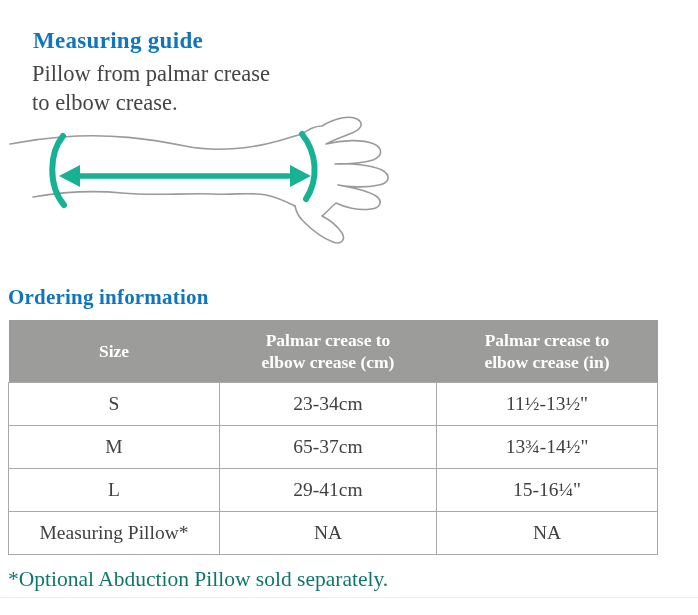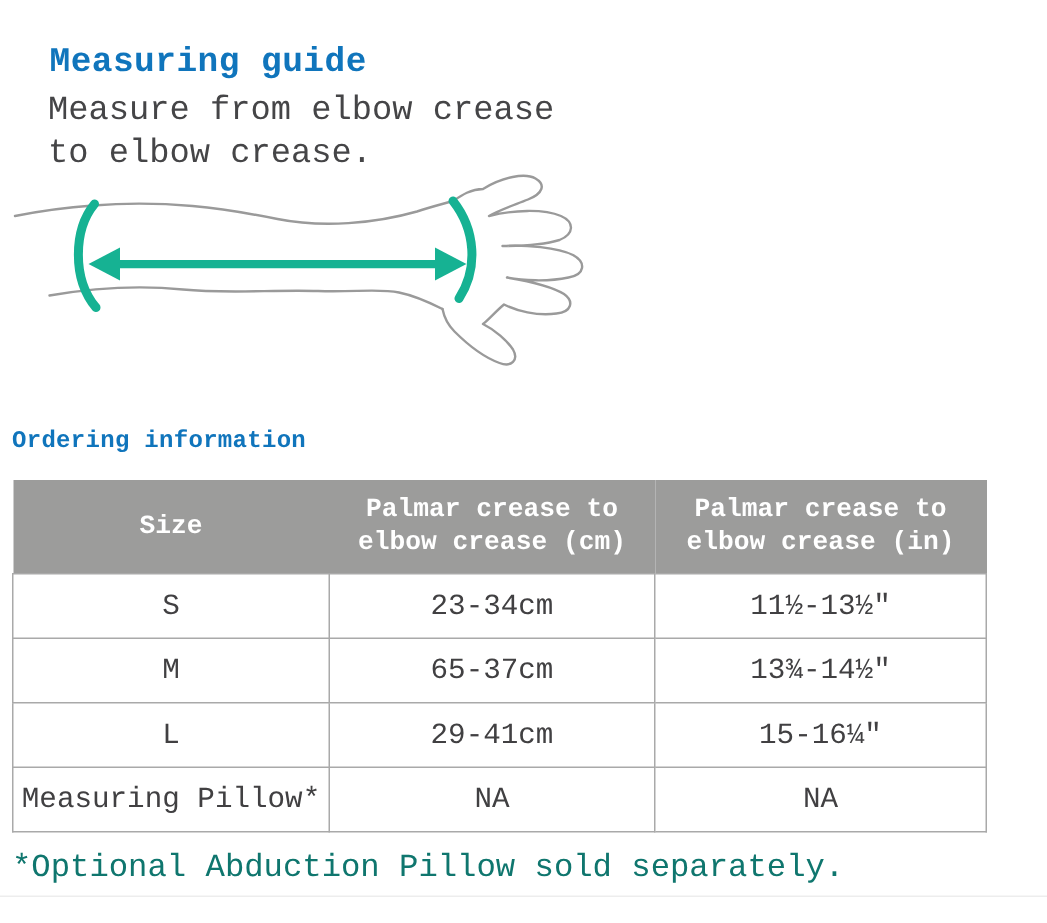--- a/index.html
+++ b/index.html
@@ -2,21 +2,21 @@
 <html><head>
 <meta charset="utf-8">
 <style>
   * { margin: 0; padding: 0; box-sizing: border-box; }
   html, body { background: #ffffff; }
   .page {
     position: relative;
     width: 698px;
     height: 598px;
     background: #ffffff;
-    font-family: Liberation Mono, monospace;
+    font-family: Liberation Serif, serif;
     color: #414042;
     overflow: hidden;
   }
 
   .measuring-title {
     position: absolute;
     left: 33px;
     top: 28px;
     font-size: 23px;
     font-weight: 700;
@@ -40,21 +40,21 @@
     top: 113px;
     width: 420px;
     height: 152px;
   }
   .arm-illustration svg { display: block; width: 100%; height: 100%; }
 
   .ordering-title {
     position: absolute;
     left: 8px;
     top: 285px;
-    font-size: 16px;
+    font-size: 21px;
     font-weight: 700;
     letter-spacing: 0.2px;
     color: #1075bc;
   }
 
   .size-table {
     position: absolute;
     left: 8px;
     top: 320px;
     width: 649px;
@@ -100,21 +100,21 @@
     background: #ededed;
   }
 </style>
 </head>
 <body>
 
 <div class="page">
 
   <h2 class="measuring-title">Measuring guide</h2>
 
-  <p class="measuring-desc">Measure from elbow crease
+  <p class="measuring-desc">Pillow from palmar crease
 to elbow crease.</p>
 
   <div class="arm-illustration">
     <svg viewBox="0 0 420 152" xmlns="http://www.w3.org/2000/svg">
       <g fill="none" stroke="#9a9a9a" stroke-width="1.6" stroke-linecap="round" stroke-linejoin="round">
 
         <path d="M 10 31 C 30 27 48 25 62 24 C 110 20 150 26 185 33
                  C 215 39 250 36 278 28 C 287 25 295 23 302 21"></path>
 
         <path d="M 302 21 C 308 17 314 13 322 13

